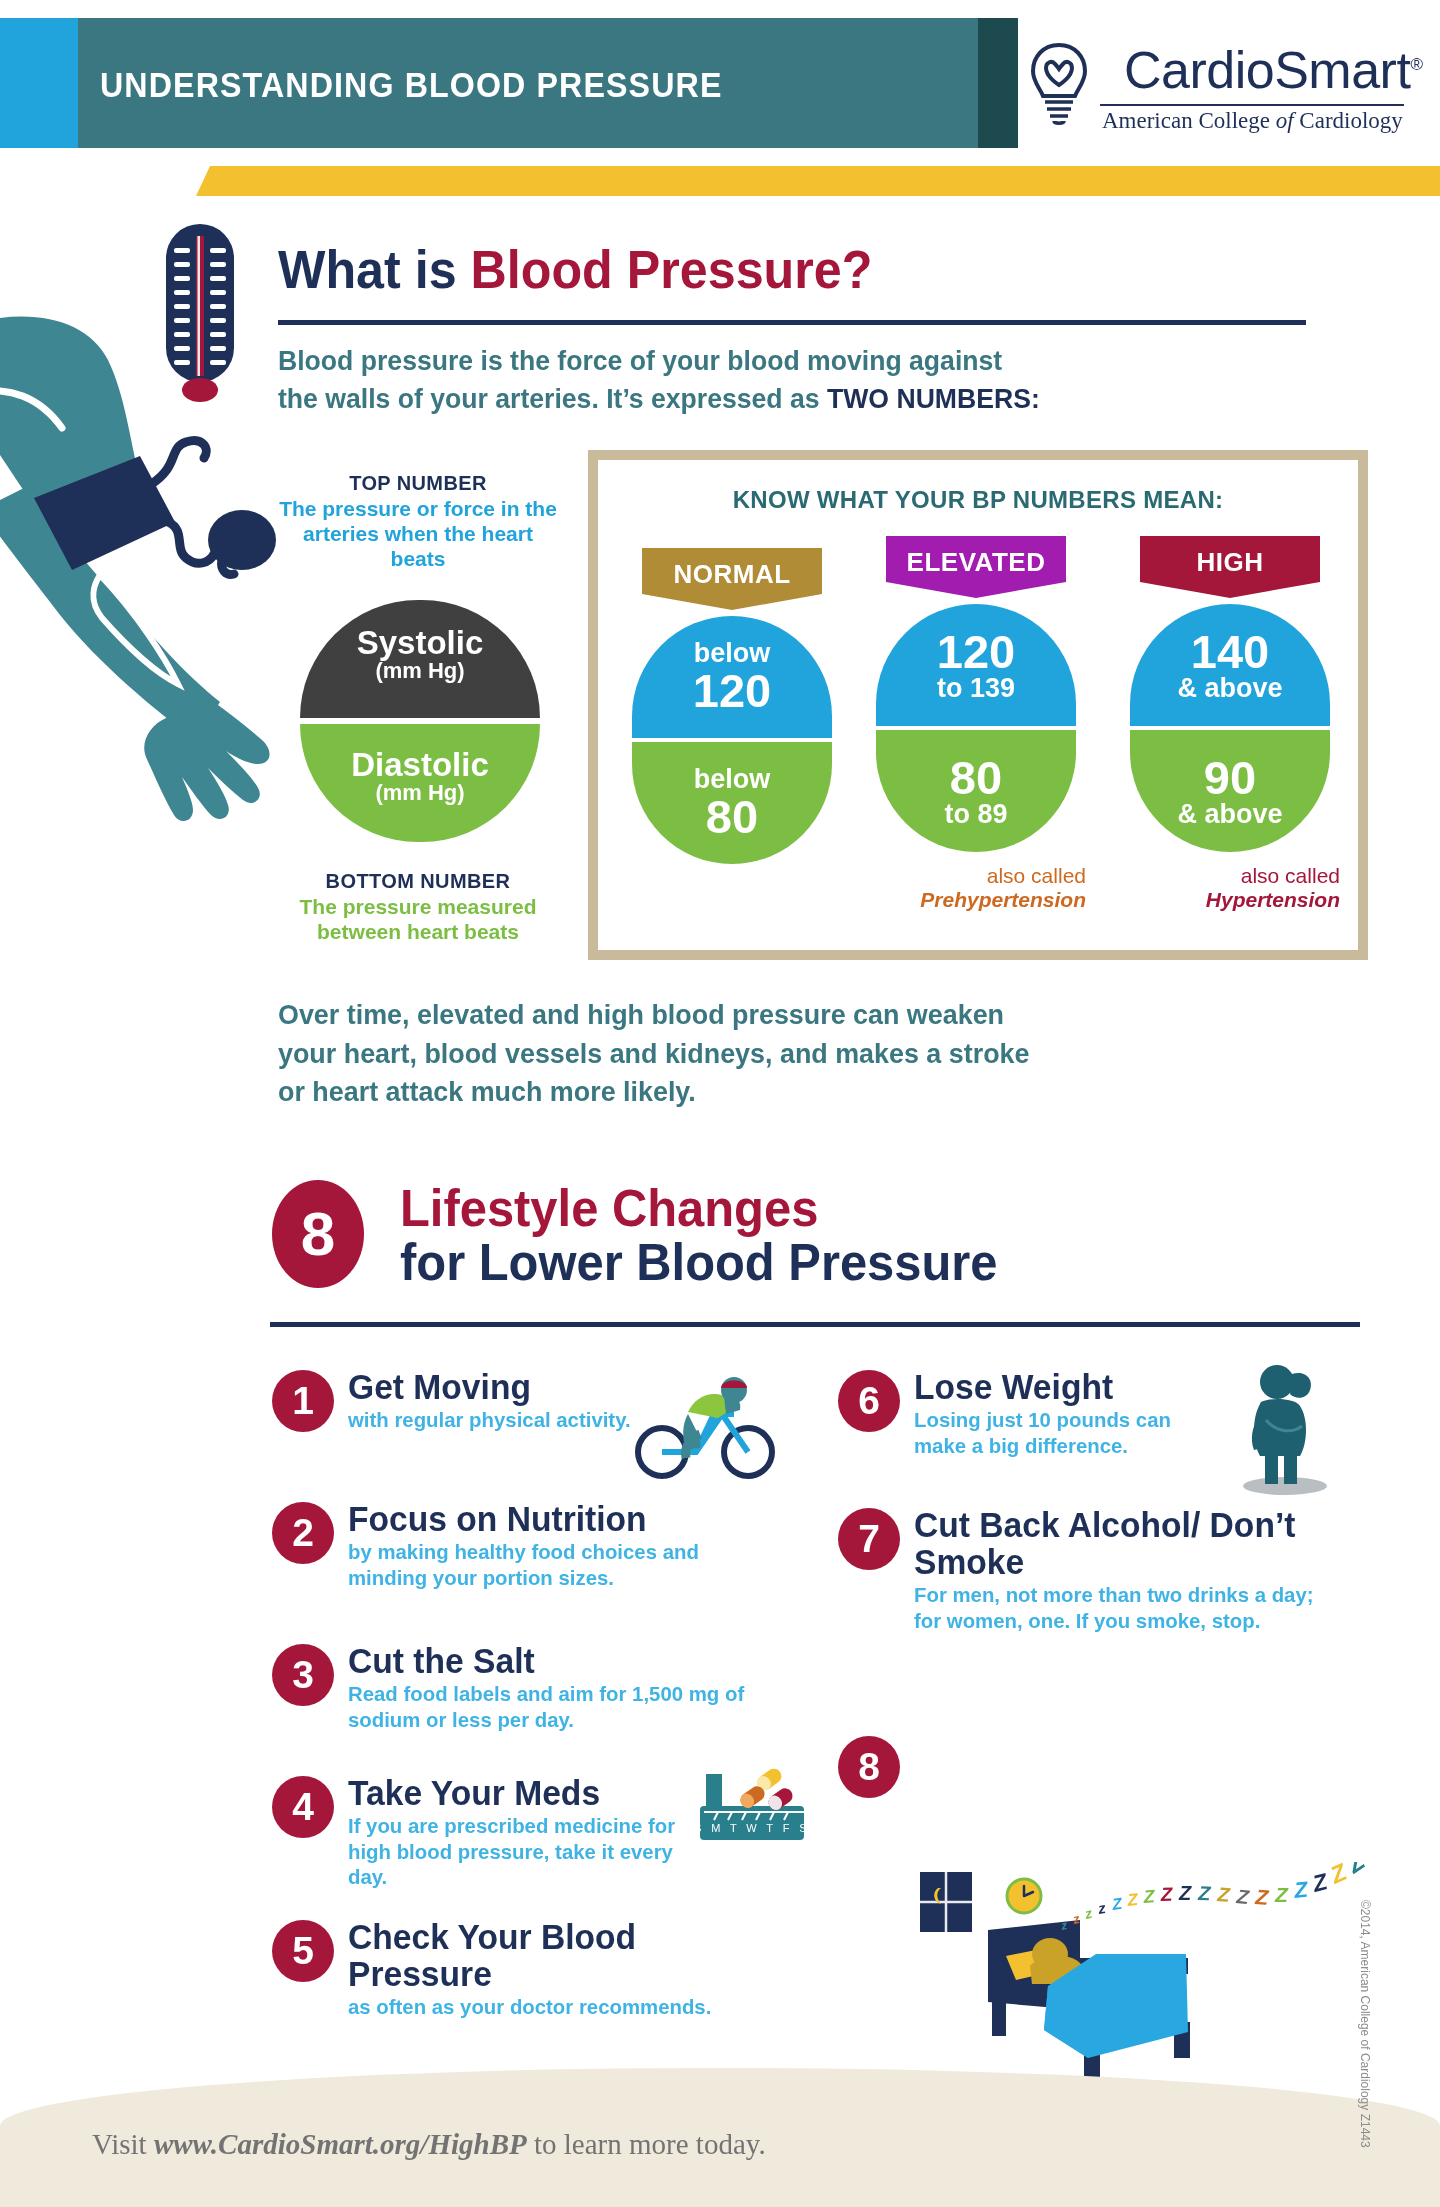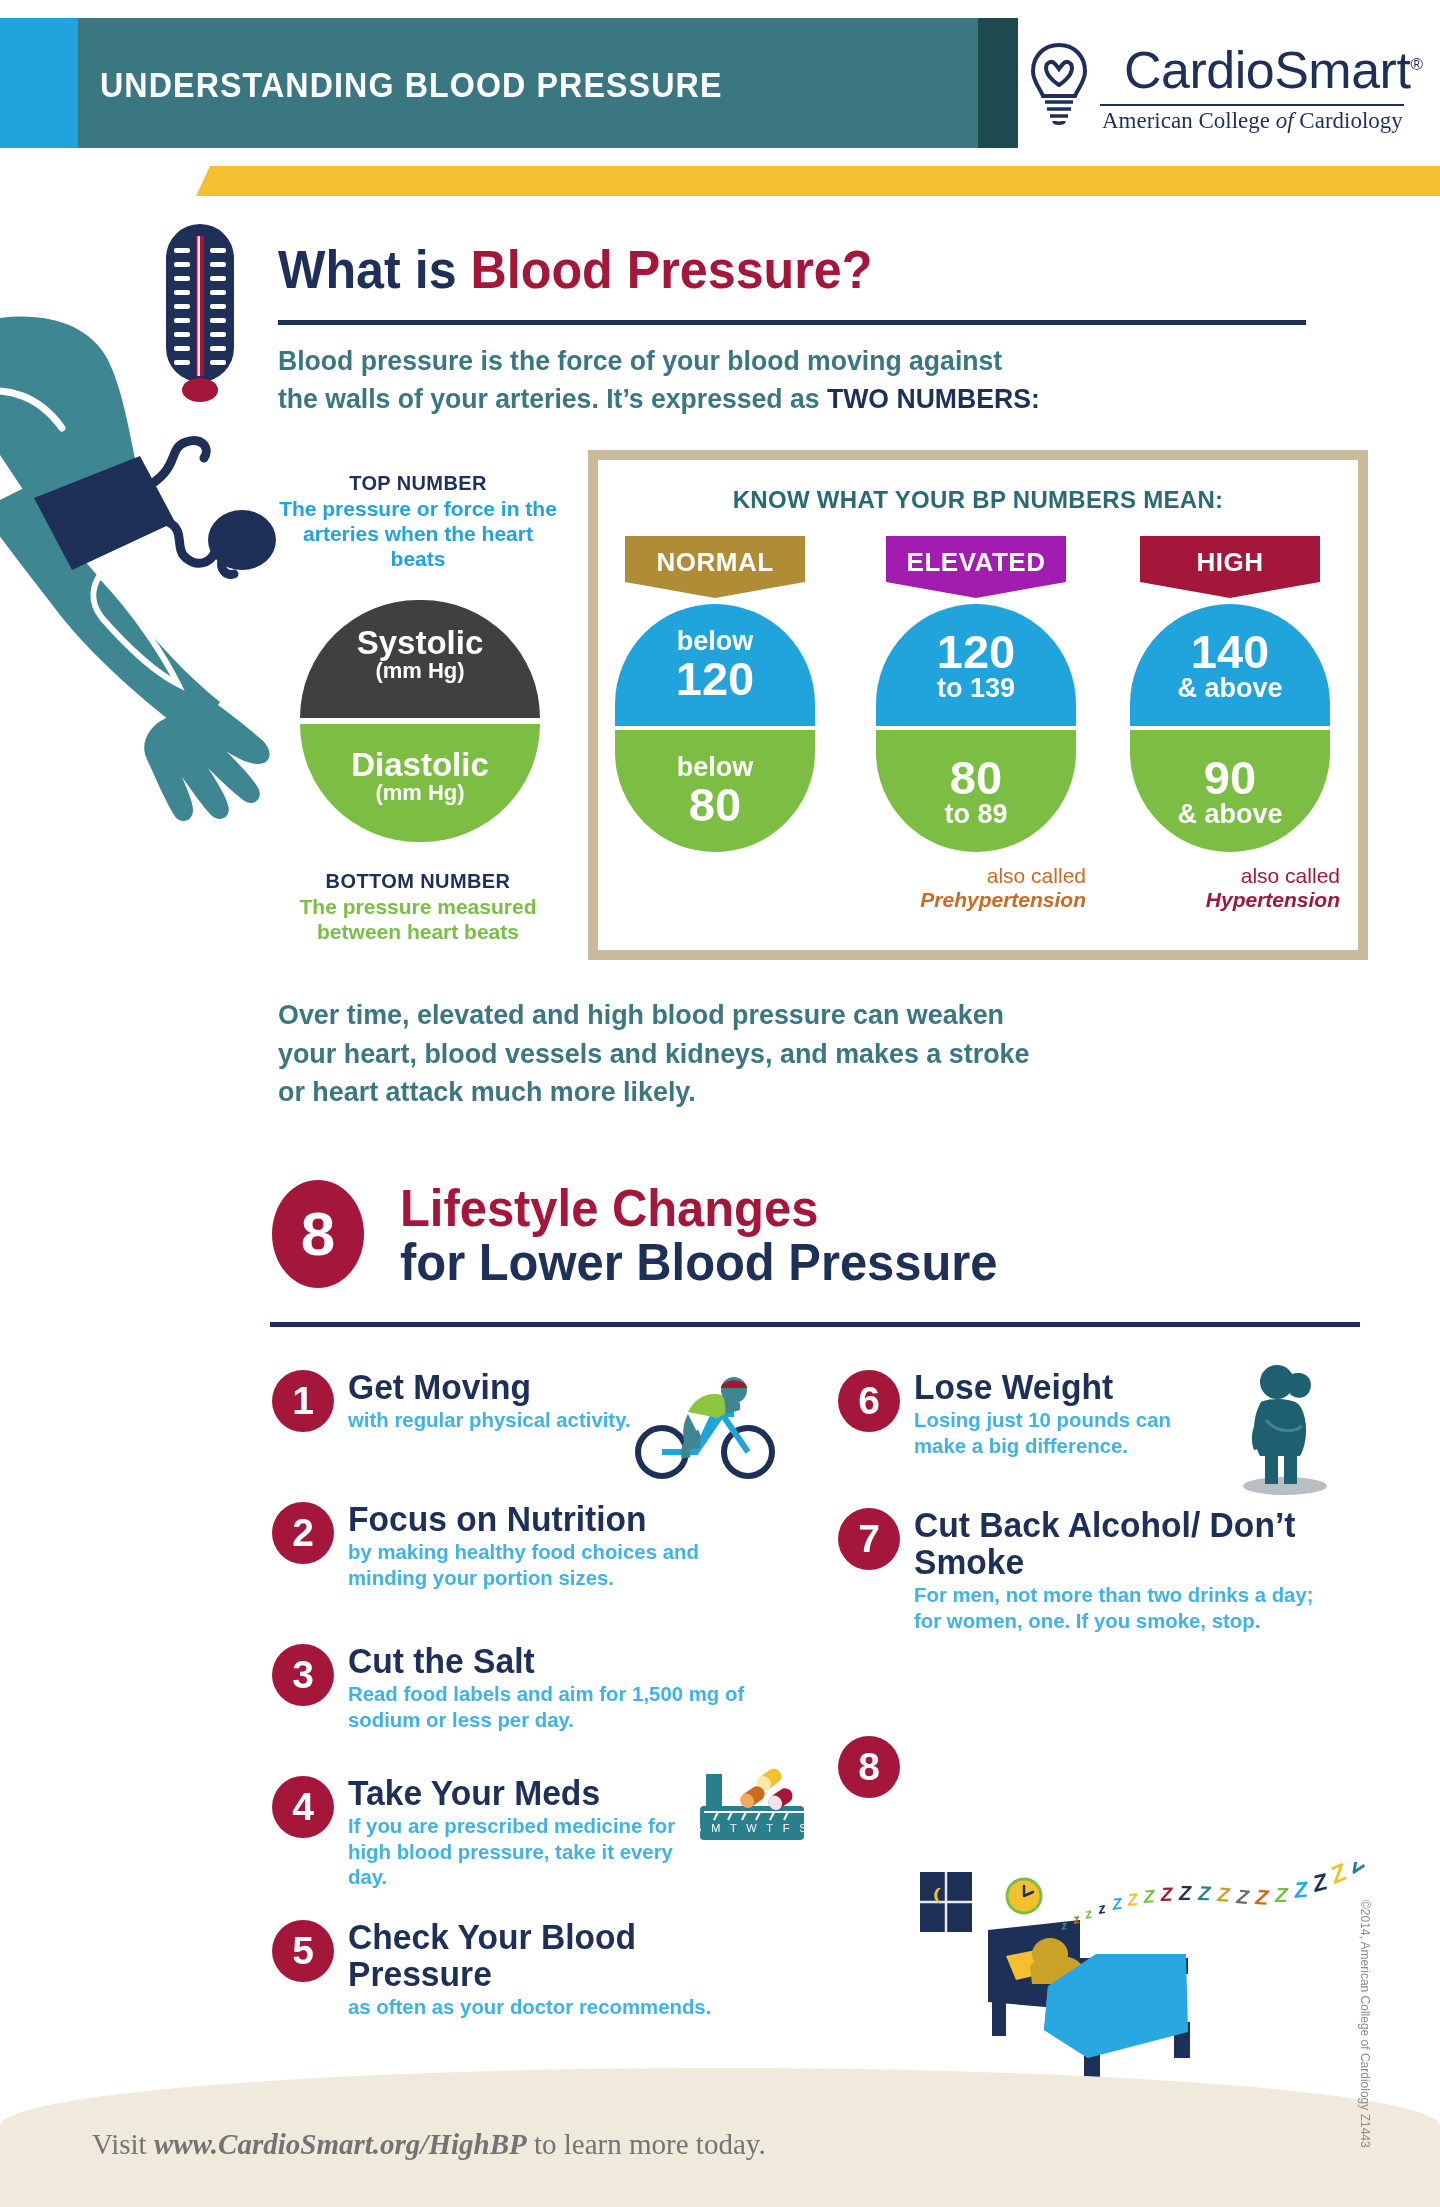--- a/index.html
+++ b/index.html
@@ -66,21 +66,21 @@
   .sd-lbl  { position:absolute; width:100%; text-align:center; color:#fff; }
   .sd-main { font-size:33px; font-weight:bold; }
   .sd-unit { font-size:22px; font-weight:bold; margin-top:-6px; }
 
   
   .bpbox  { position:absolute; left:588px; top:450px; width:780px; height:510px;
             background:#fff; border:10px solid #C8BA9B; }
   .bp-head{ position:absolute; left:0; top:26px; width:100%; text-align:center;
             font-size:24px; font-weight:bold; color:#2A6A72; letter-spacing:.3px; }
   .bp-col { position:absolute; top:76px; width:220px; }
-  .bp-col.c0 { left:7px; }
+  .bp-col.c0 { left:24px;margin-top:12px; }
   .bp-col.c1 { left:268px; }
   .bp-col.c2 { left:522px; }
   .bp-banner { width:180px; margin:0 auto; height:62px; color:#fff;
                font-size:26px; font-weight:bold; text-align:center; line-height:52px;
                letter-spacing:.5px;
                clip-path: polygon(0 0, 100% 0, 100% 74%, 50% 100%, 0 74%); }
   .bp-banner.normal  { background:#B08C36; }
   .bp-banner.elevated{ background:#a21caf; }
   .bp-banner.high    { background:#A5173A; }
   .bp-oval { position:relative; width:200px; height:250px; margin:6px auto 0; }

